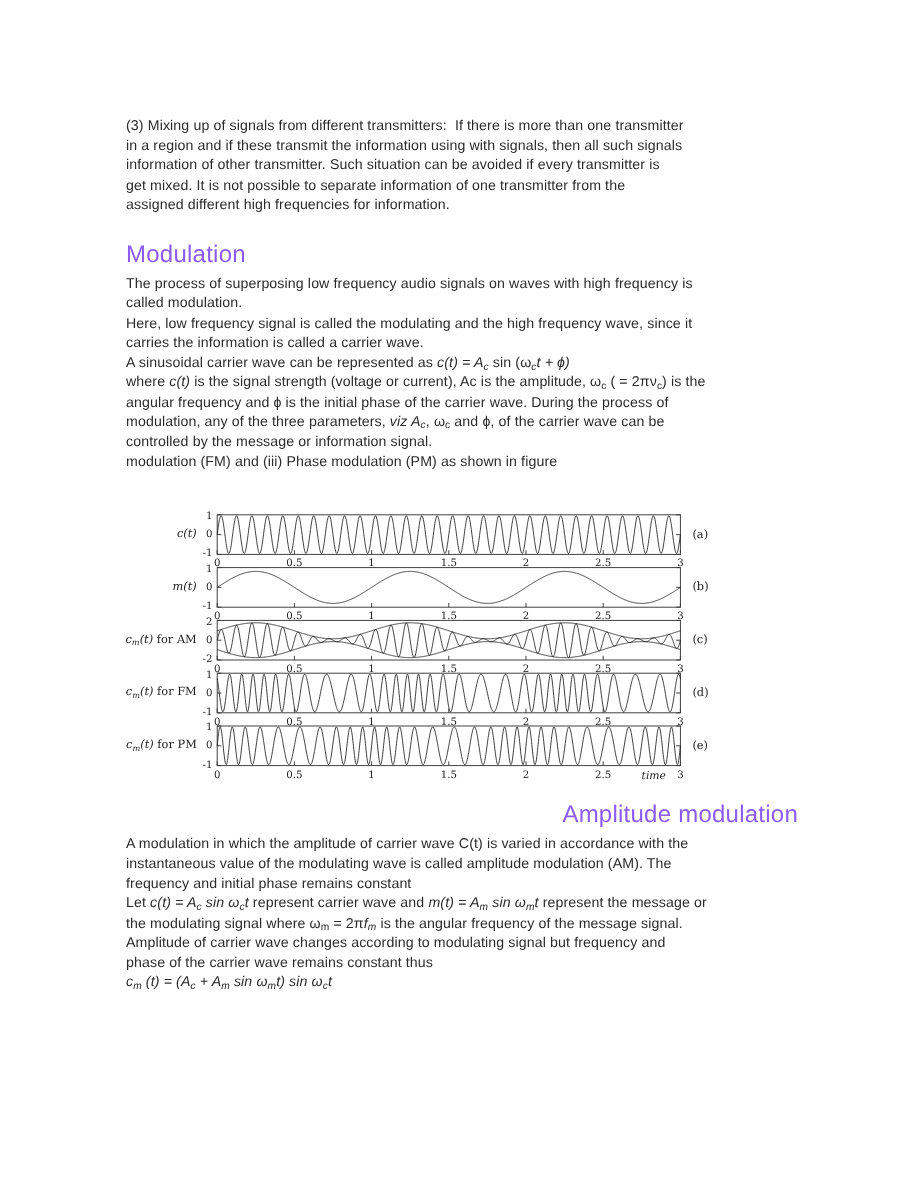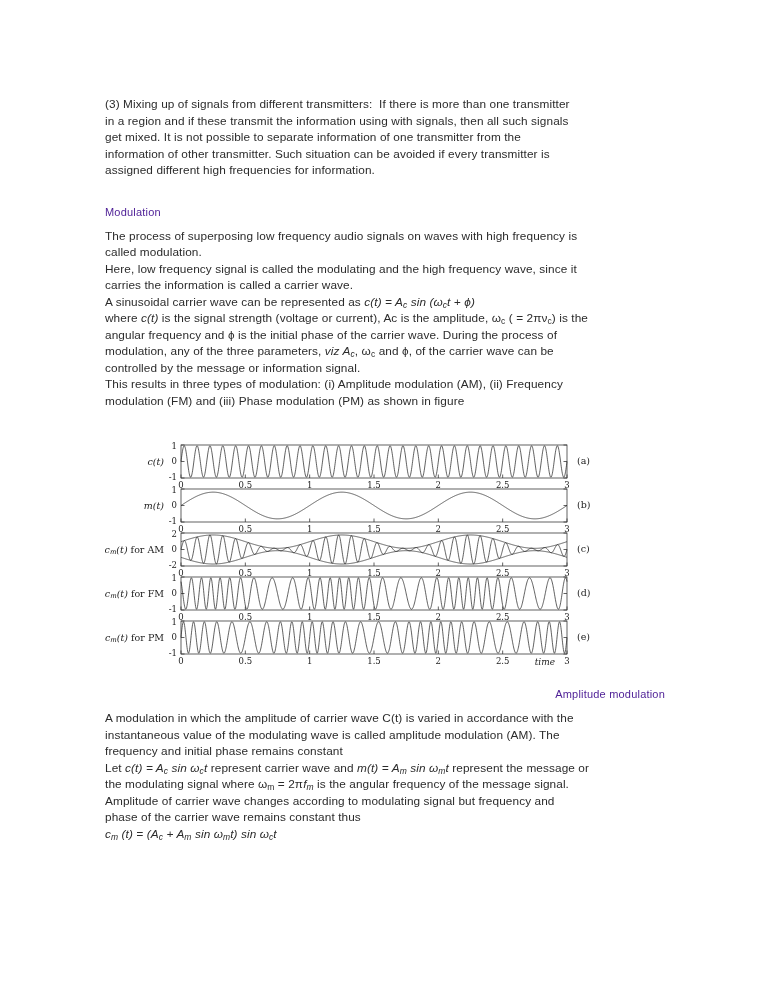--- a/index.html
+++ b/index.html
@@ -22,23 +22,23 @@
     white-space:pre;
     letter-spacing:0.1px;
   }
   .para .line sub{
     font-size:0.72em;
     line-height:0;
     vertical-align:baseline;
     position:relative;top:0.25em;
   }
   h2.heading{
-    font-size:11px;
+    font-size:20px;
     font-weight:400;
-    color:#4c1d95;
+    color:#8b5cf6;
     margin:22px 0 5px 0;
     line-height:22px;
     letter-spacing:0.2px;
   }
   h2.heading.second{margin-top:7px;text-align:right;}
   .figure-wrap{
     margin-top:31px;
     margin-bottom:0;
   }
   svg text{
@@ -48,38 +48,37 @@
 </style>
 </head>
 <body>
 
 <div class="page">
   <div class="content">
 
     <div class="para">
         <div class="line"><span>(3) Mixing up of signals from different transmitters:  If there is more than one transmitter</span></div>
         <div class="line"><span>in a region and if these transmit the information using with signals, then all such signals</span></div>
+        <div class="line"><span>information of other transmitter. Such situation can be avoided if every transmitter is</span></div>
         <div class="line"><span>get mixed. It is not possible to separate information of one transmitter from the</span></div>
-        <div class="line"><span>information of other transmitter. Such situation can be avoided if every transmitter is</span></div>
         <div class="line"><span>assigned different high frequencies for information.</span></div>
       </div>
 
     <h2 class="heading">Modulation</h2>
 
     <div class="para">
         <div class="line"><span>The process of superposing low frequency audio signals on waves with high frequency is</span></div>
         <div class="line"><span>called modulation.</span></div>
         <div class="line"><span>Here, low frequency signal is called the modulating and the high frequency wave, since it</span></div>
         <div class="line"><span>carries the information is called a carrier wave.</span></div>
-        <div class="line"><span>A sinusoidal carrier wave can be represented as </span><span style="font-style: italic;">c(t) = A</span><sub style="font-style: italic;">c</sub><span style="font-style: italic;"> sin (ω</span><sub style="font-style: italic;">c</sub><span style="font-style: italic;">t + ϕ)</span></div>
+        <div class="line"><span>A sinusoidal carrier wave can be represented as </span><span style="font-style: italic;">c(t) = A</span><sub style="font-style: italic;">c</sub><span style=""> sin (ω</span><sub style="font-style: italic;">c</sub><span style="font-style: italic;">t + ϕ)</span></div>
         <div class="line"><span>where </span><span style="font-style: italic;">c(t)</span><span> is the signal strength (voltage or current), </span><span style="">Ac</span><span> is the amplitude, ω</span><sub>c</sub><span> ( = 2πν</span><sub>c</sub><span>) is the</span></div>
         <div class="line"><span>angular frequency and ϕ is the initial phase of the carrier wave. During the process of</span></div>
         <div class="line"><span>modulation, any of the three parameters, </span><span style="font-style: italic;">viz A</span><sub style="font-style: italic;">c</sub><span>, ω</span><sub>c</sub><span> and ϕ, of the carrier wave can be</span></div>
         <div class="line"><span>controlled by the message or information signal.</span></div>
-        <div class="line"><span>This results in three types of modulation: (i) Amplitude modulation (AM), (ii) Frequency</span></div>
         <div class="line"><span>modulation (FM) and (iii) Phase modulation (PM) as shown in figure</span></div>
       </div>
 
     <div class="figure-wrap">
       <svg id="mod-figure" width="500" height="232" viewBox="0 0 500 232">
           <rect x="76" y="5" width="386" height="33" fill="none" stroke="#3a3a3a" stroke-width="0.8"></rect>
           <line x1="76" y1="5" x2="79.5" y2="5" stroke="#3a3a3a" stroke-width="0.8"></line>
           <line x1="458.5" y1="5" x2="462" y2="5" stroke="#3a3a3a" stroke-width="0.8"></line>
           <line x1="76" y1="21.5" x2="79.5" y2="21.5" stroke="#3a3a3a" stroke-width="0.8"></line>
           <line x1="458.5" y1="21.5" x2="462" y2="21.5" stroke="#3a3a3a" stroke-width="0.8"></line>

